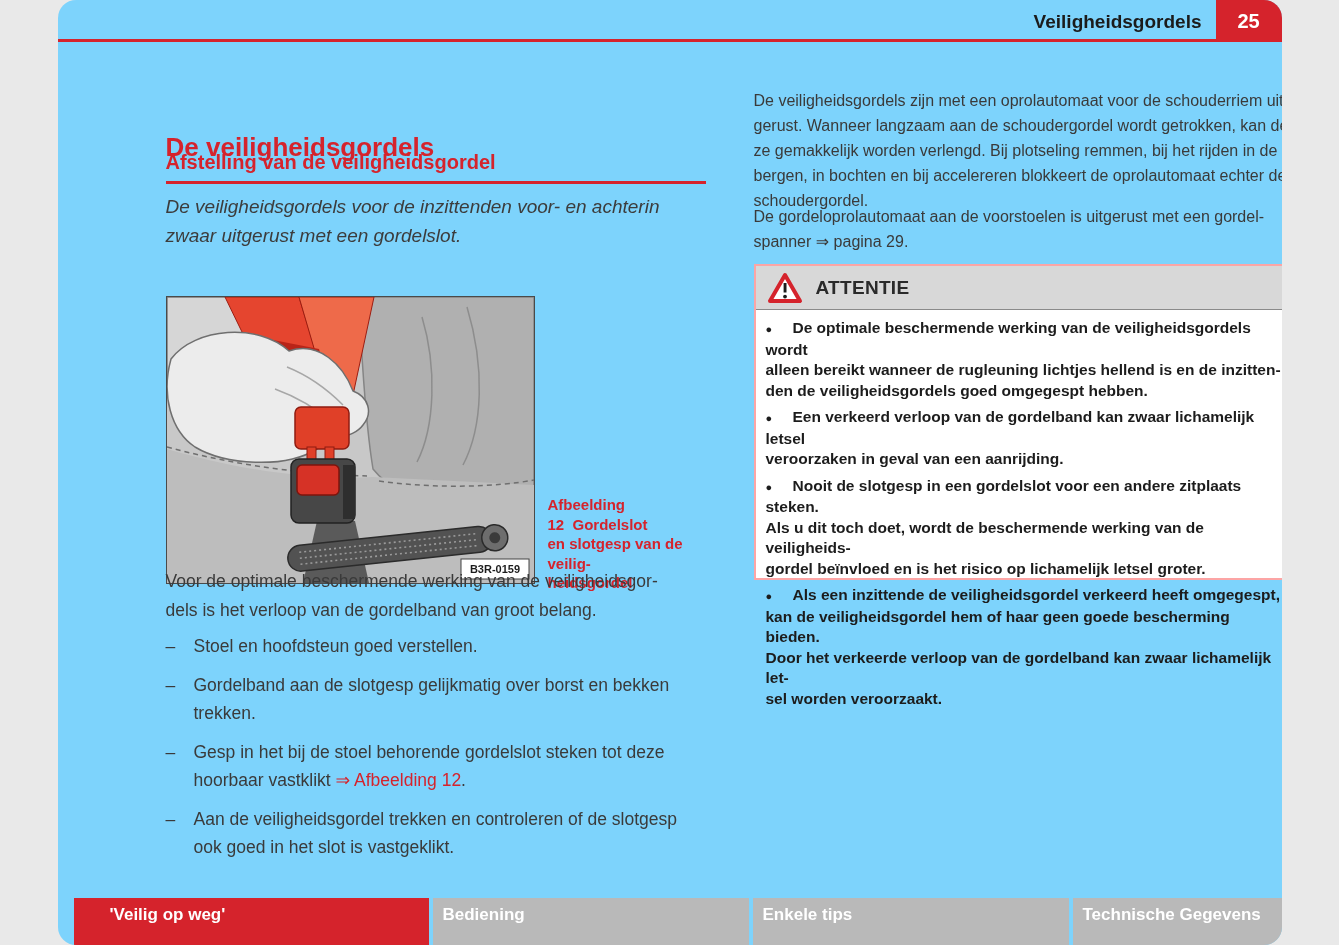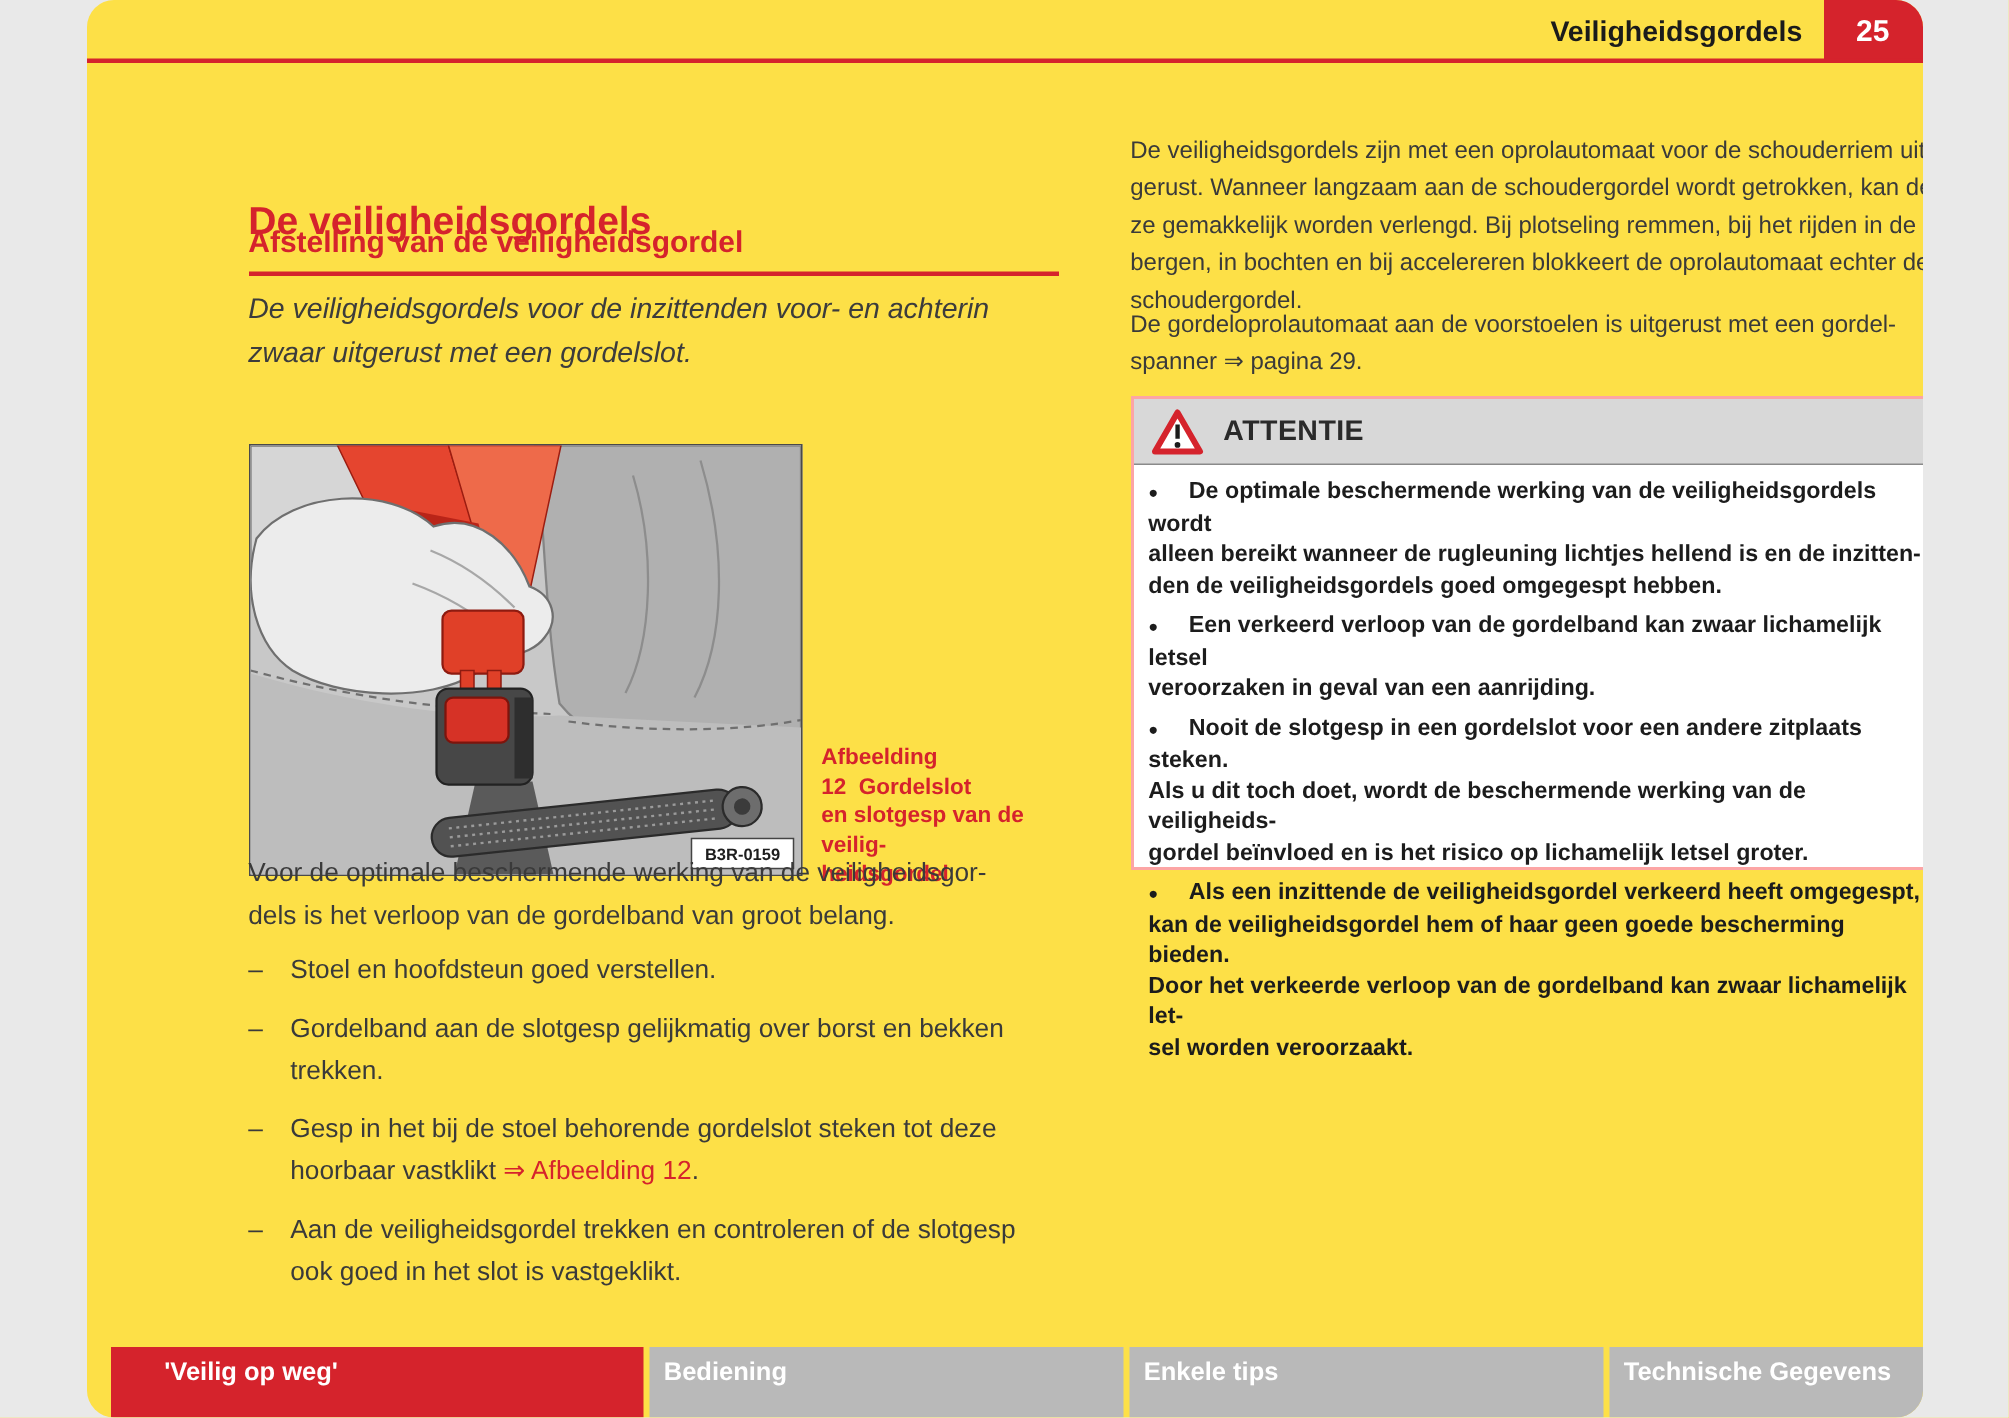--- a/index.html
+++ b/index.html
@@ -1,19 +1,19 @@
 <!DOCTYPE html>
 <html><head>
 <meta charset="utf-8">
 <title>Veiligheidsgordels</title>
 <style>
   * { margin:0; padding:0; box-sizing:border-box; }
   html,body { background:#e9e9e9; }
   .page {
-    position:relative; width:1224px; height:945px; background:#fde047;
+    position:relative; width:1224px; height:945px; background:#7dd3fc;
     font-family:"Liberation Sans", sans-serif; overflow:hidden; margin:0 auto;
     color:#3a3a3a;
     border-radius:18px;
   }
   
   .header-title { position:absolute; top:11px; right:80px; font-size:19px; font-weight:bold; color:#1b1b1b; }
   .page-badge { position:absolute; top:0; right:0; width:66px; height:42px; background:#d5232c;
     color:#fff; font-size:20px; font-weight:bold; display:flex; align-items:center; justify-content:center; }
   .header-rule { position:absolute; top:39px; left:0; width:100%; height:3px; background:#d5232c; }
 

